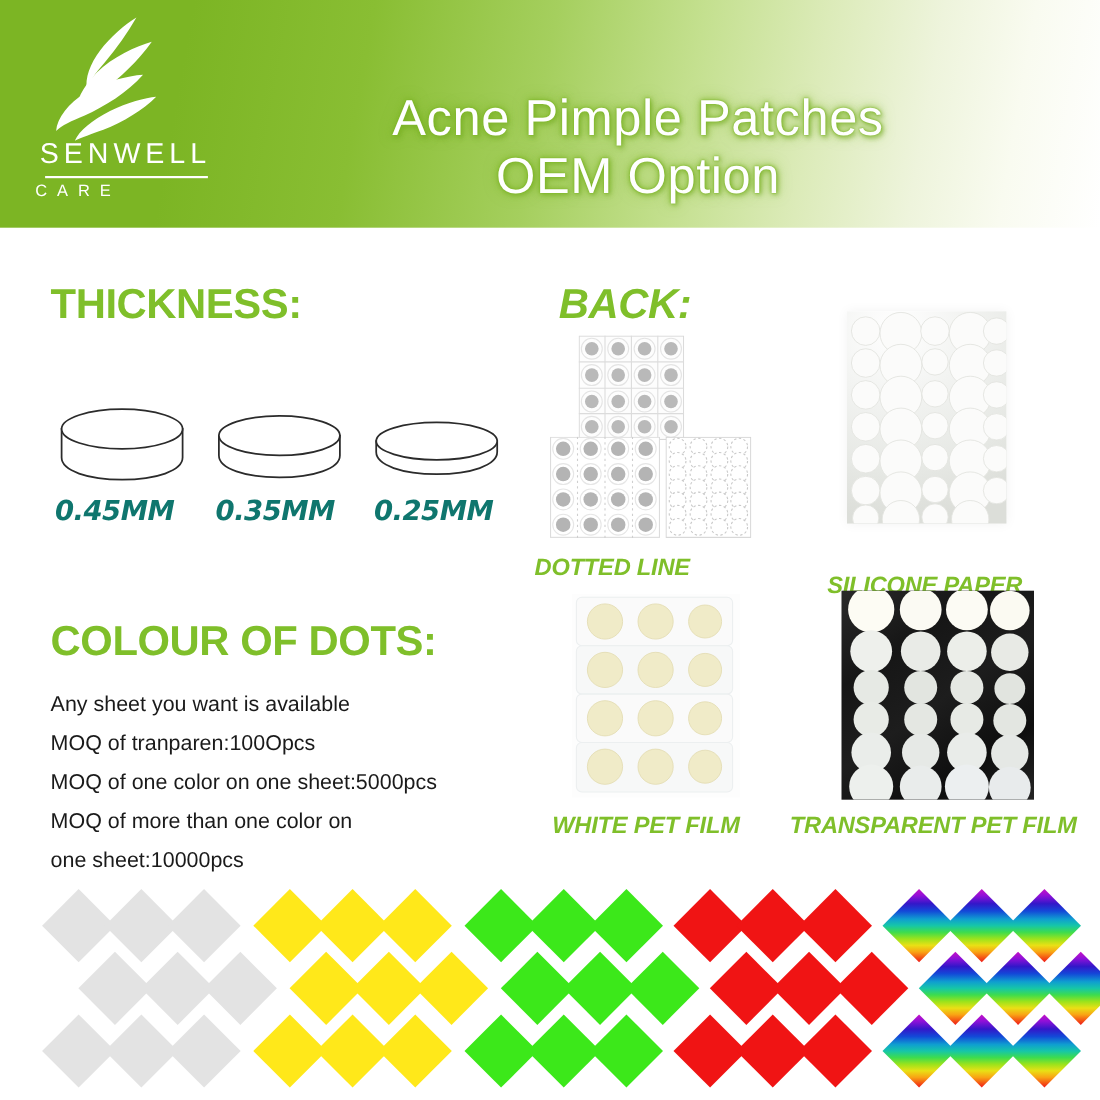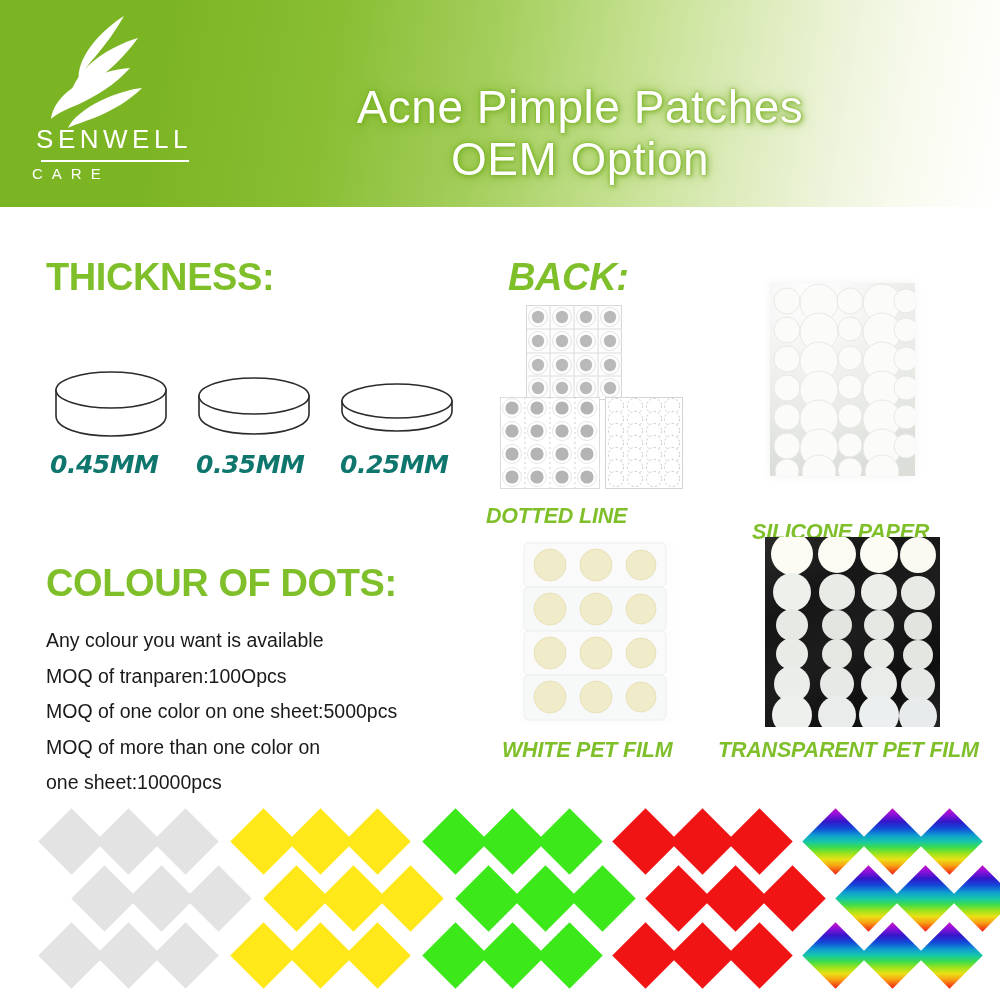--- a/index.html
+++ b/index.html
@@ -187,21 +187,21 @@
     </svg>
   </div>
 
   <div class="mm-label" style="left:50px;top:450px;">0.45MM</div>
   <div class="mm-label" style="left:196px;top:450px;">0.35MM</div>
   <div class="mm-label" style="left:340px;top:450px;">0.25MM</div>
 
   <div class="h-sect" id="h-colour">COLOUR OF DOTS:</div>
 
   <div class="colour-lines">
-    <div>Any colour you want is available</div>
+    <div>Any sheet you want is available</div>
     <div>MOQ of tranparen:100Opcs</div>
     <div>MOQ of one color on one sheet:5000pcs</div>
     <div>MOQ of more than one color on</div>
     <div>one sheet:10000pcs</div>
   </div>
 
   <div class="h-sect" id="h-back">BACK:</div>
 
   <div class="sheetA">
     <svg width="96" height="95" viewBox="0 0 96 95">

